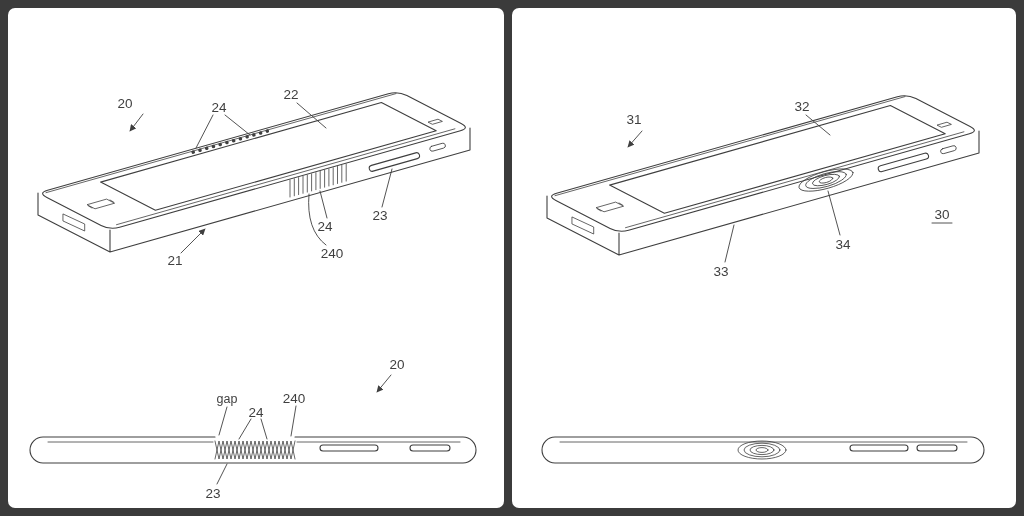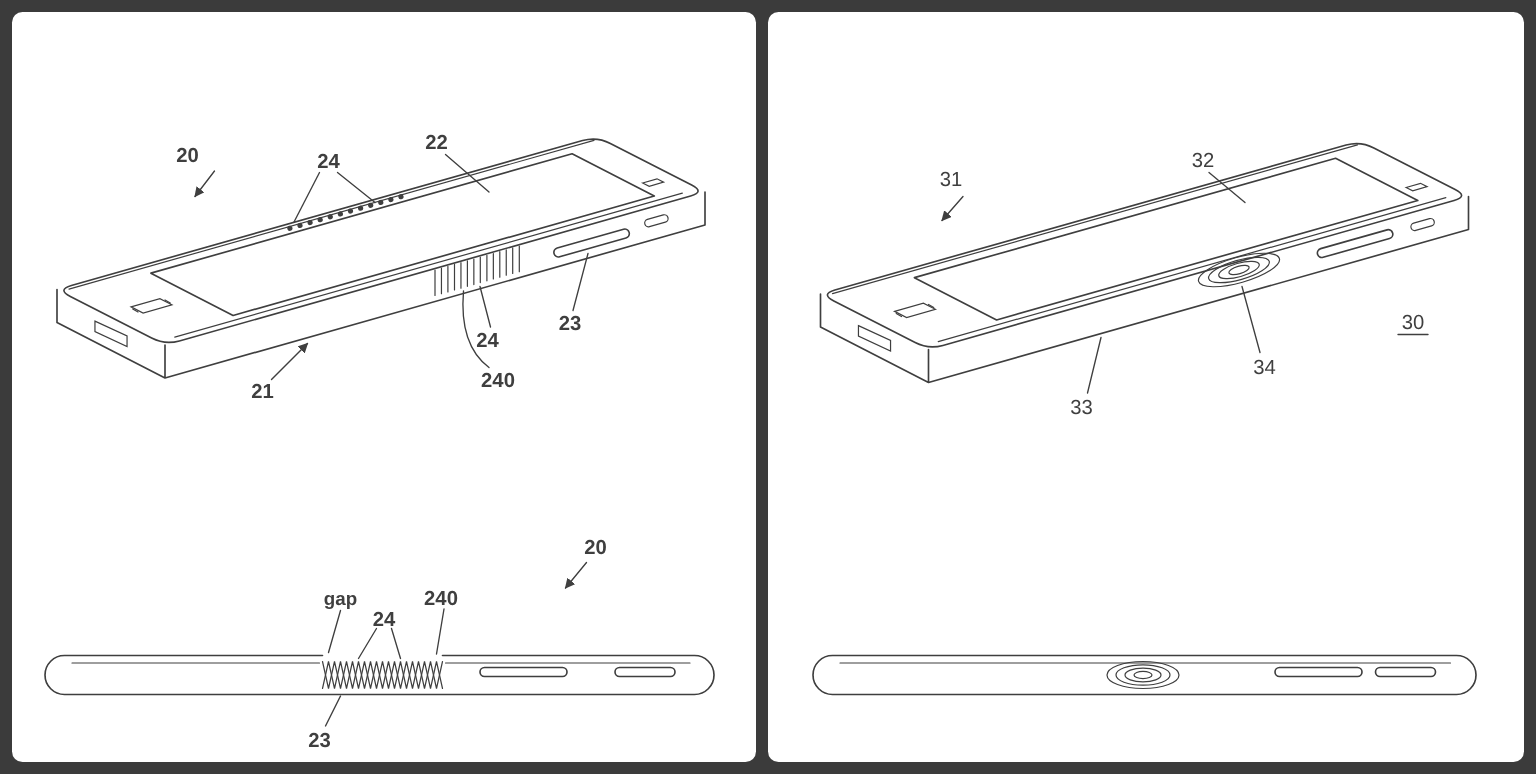--- a/index.html
+++ b/index.html
@@ -1,18 +1,18 @@
 <!DOCTYPE html>
 <html><head>
 <meta charset="utf-8">
 <style>
   html,body{margin:0;padding:0;background:#3b3b3b;width:1024px;height:516px;overflow:hidden;}
   .frame{position:relative;width:1024px;height:516px;background:#3b3b3b;font-family:"Liberation Sans",sans-serif;}
   .panel{position:absolute;top:8px;height:500px;background:#ffffff;border-radius:7px;overflow:hidden;}
-  .panel.left{left:8px;width:496px;font-weight:bold;}
+  .panel.left{left:8px;width:496px;}
   .panel.right{left:512px;width:504px;}
   svg{display:block;}
   svg .ln{stroke:#3f3f3f;fill:none;stroke-width:1.1;stroke-linecap:round;stroke-linejoin:round;}
   svg .thin{stroke:#3f3f3f;fill:none;stroke-width:0.8;stroke-linecap:round;}
   svg .leader{stroke:#3f3f3f;fill:none;stroke-width:0.9;stroke-linecap:round;}
   svg .fillwhite{fill:#ffffff;}
   svg text{font-family:"Liberation Sans",sans-serif;font-size:13.5px;fill:#3f3f3f;}
   svg text.small{font-size:12.5px;}
 </style>
 </head>

